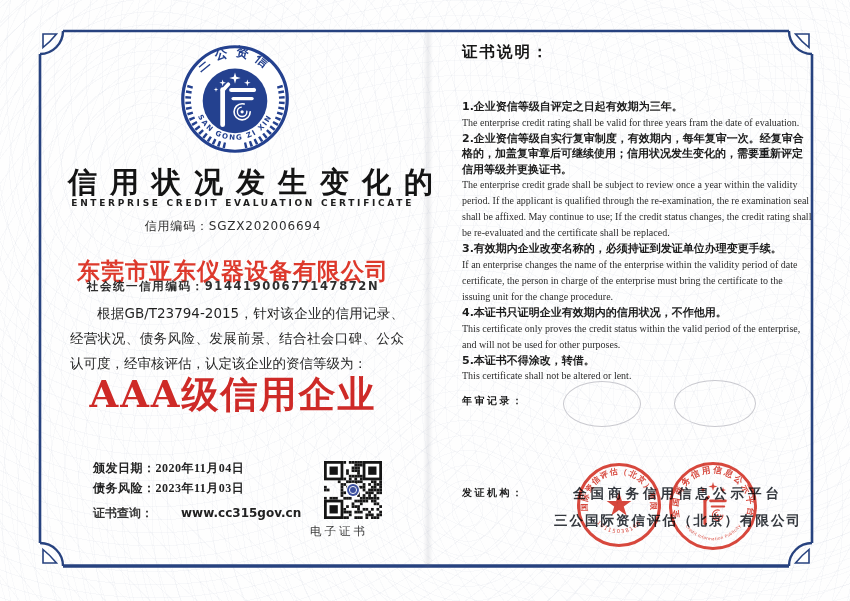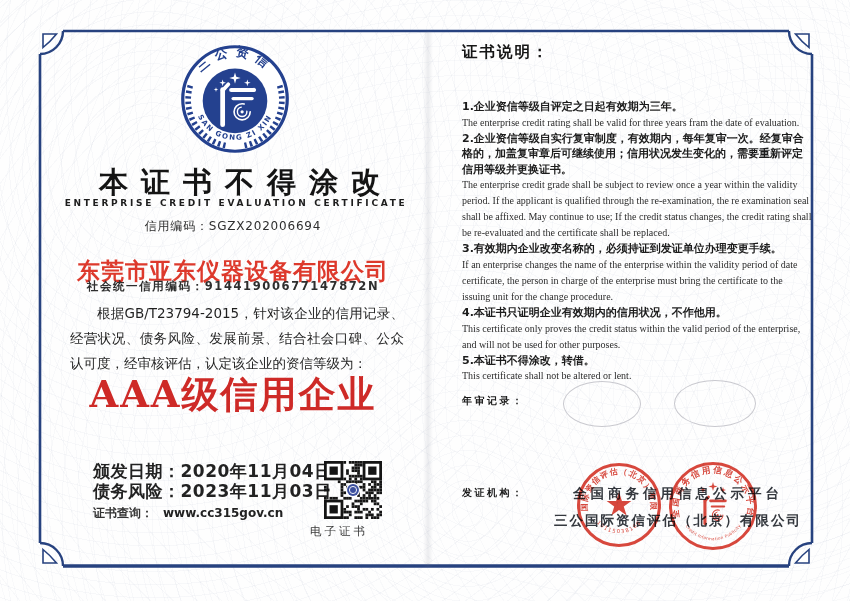--- a/index.html
+++ b/index.html
@@ -11,29 +11,29 @@
       repeating-radial-gradient(circle at 55% 85%, rgba(185,192,210,0.09) 0 1px, transparent 1px 15px),
       repeating-radial-gradient(circle at 92% 65%, rgba(185,192,210,0.08) 0 1px, transparent 1px 12px),
       #fefefe;
     font-family:"DejaVu Sans","Liberation Sans",sans-serif;
   }
   .abs{position:absolute;}
   .ctr{text-align:center;}
   
   .lp-col{left:55px;width:356px;}
   .cert-title{top:163px;font-size:29px;font-weight:900;letter-spacing:13px;color:#141414;white-space:nowrap;padding-left:13px;}
-  .cert-subtitle{top:198px;font-size:9px;font-weight:bold;letter-spacing:2.7px;color:#1d1d1d;padding-left:3px;}
+  .cert-subtitle{top:198px;font-size:9px;font-weight:bold;letter-spacing:2.7px;color:#1d1d1d;padding-left:3px;text-align:right;}
   .credit-code{top:218px;font-size:12px;font-weight:normal;letter-spacing:0.8px;color:#2e2e2e;}
   .company{top:256px;font-size:23px;font-weight:900;letter-spacing:1px;color:#dd392c;white-space:nowrap;}
   .unified{top:279px;font-size:11.5px;font-weight:bold;letter-spacing:1.6px;color:#2e2e2e;white-space:nowrap;}
   .para{left:70px;top:301px;width:334px;font-size:13.5px;font-weight:400;line-height:25px;color:#1f1f1f;text-indent:2em;text-align:justify;}
   .rating{top:370px;font-family:"DejaVu Serif","Liberation Serif",serif;font-size:37px;font-weight:900;letter-spacing:2px;color:#ce2a27;white-space:nowrap;}
-  .meta{left:93px;font-size:17px;font-weight:bold;color:#222;letter-spacing:0.5px;white-space:nowrap;}
+  .meta{left:93px;font-size:12px;font-weight:bold;color:#222;letter-spacing:0.5px;white-space:nowrap;font-family:Liberation Serif, serif;}
   .query{left:93px;top:505px;font-size:12px;color:#333;font-weight:600;white-space:nowrap;}
-  .query b{font-weight:600;margin-left:10px;color:#222;}
+  .query b{font-weight:600;margin-left:28px;color:#222;}
   .qr-wrap{left:324px;top:461px;width:58px;height:58px;}
   .qr-caption{left:310px;top:524px;width:86px;text-align:left;font-family:"DejaVu Serif","Liberation Serif",serif;font-size:11.5px;letter-spacing:3px;color:#3a3a3a;}
   
   .rp-heading{left:462px;top:42px;font-size:15.5px;font-weight:900;letter-spacing:2px;color:#161616;}
   .notes{left:462px;top:89px;width:350px;margin-top:10px;}
   .note-zh{font-size:11px;font-weight:bold;color:#1c1c1c;line-height:15.6px;}
   .note-en{font-family:Liberation Serif, serif;font-size:10px;color:#2c2c2c;line-height:16px;}
   .rp-label{font-size:10px;font-weight:700;letter-spacing:2.5px;color:#1a1a1a;white-space:nowrap;}
   .oval{border:1.2px solid #c9c9cf;border-radius:50%;}
   .issuer-line{left:528px;width:300px;text-align:center;font-size:13.5px;font-weight:900;color:#34383e;white-space:nowrap;z-index:2;}
@@ -92,21 +92,21 @@
       <path d="M 58,59.5 L 78,59.5" stroke-width="3.4"></path>
       <circle cx="67.5" cy="73.5" r="8.5" stroke-width="1.7" stroke-dasharray="42 12"></circle>
       <circle cx="67.5" cy="73.5" r="5" stroke-width="1.5" stroke-dasharray="22 8"></circle>
       <circle cx="67.5" cy="73.5" r="1.7" fill="#ffffff" stroke="none"></circle>
     </g>
     <text font-size="7.5" font-weight="bold" fill="#24418f" letter-spacing="1.6">
       <textPath href="#arcBot" startOffset="50%" text-anchor="middle">SAN GONG ZI XIN</textPath>
     </text>
   </svg>
 
-  <div class="abs lp-col ctr cert-title">本证书不得涂改</div>
+  <div class="abs lp-col ctr cert-title">信用状况发生变化的</div>
   <div class="abs lp-col ctr cert-subtitle">ENTERPRISE CREDIT EVALUATION CERTIFICATE</div>
   <div class="abs lp-col ctr credit-code">信用编码：SGZX202006694</div>
   <div class="abs lp-col ctr company">东莞市亚东仪器设备有限公司</div>
   <div class="abs lp-col ctr unified">社会统一信用编码：91441900677147872N</div>
   <div class="abs para">根据GB/T23794-2015，针对该企业的信用记录、经营状况、债务风险、发展前景、结合社会口碑、公众认可度，经审核评估，认定该企业的资信等级为：</div>
   <div class="abs lp-col ctr rating">AAA级信用企业</div>
 
   <div class="abs meta" style="top:460px;">颁发日期：2020年11月04日</div>
   <div class="abs meta" style="top:480px;">债务风险：2023年11月03日</div>
   <div class="abs query">

